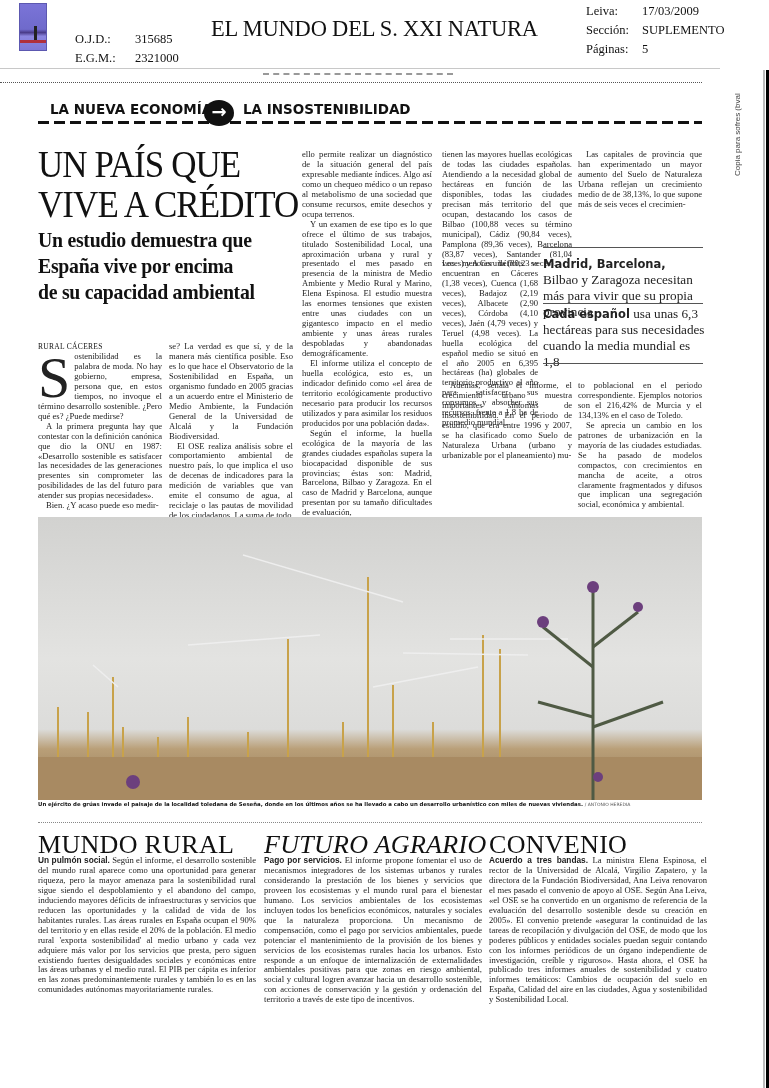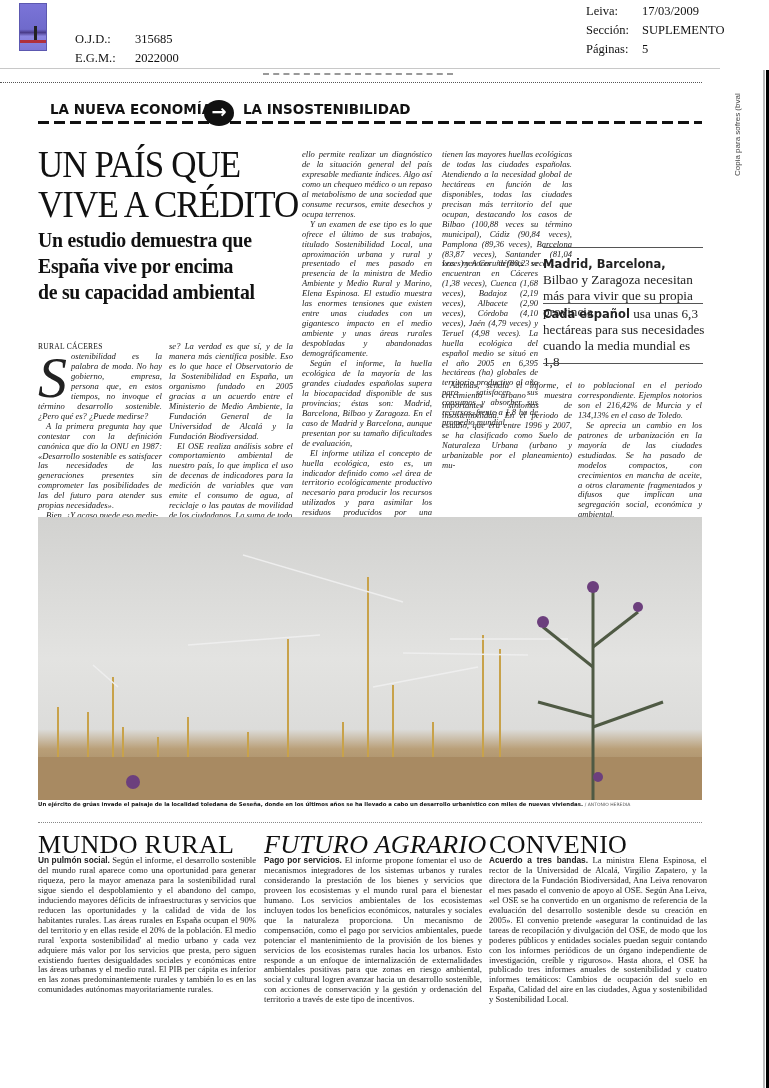--- a/index.html
+++ b/index.html
@@ -27,21 +27,21 @@
 
   .section-bar { position: absolute; left: 38px; top: 99px; width: 664px; height: 30px; font-family: "DejaVu Sans", sans-serif; font-weight: bold; font-size: 13.5px; }
   .section-bar .l { position: absolute; left: 12px; top: 2px; }
   .section-bar .r { position: absolute; left: 205px; top: 2px; text-align: center; }
   .section-bar .arrow { position: absolute; left: 166px; top: 1px; width: 30px; height: 26px; border-radius: 50%; background: #111; color: #fff; font-size: 18px; line-height: 24px; text-align: center; }
   .section-bar .dash { position: absolute; left: 0; top: 22px; width: 664px; height: 3px; background: repeating-linear-gradient(90deg, #111 0 11px, transparent 11px 16px); }
 
   .headline { position: absolute; left: 38px; top: 144px; font-size: 38px; line-height: 40px; letter-spacing: -1px; font-weight: normal; transform: scaleX(0.92); transform-origin: left top; white-space: nowrap; }
   .subhead { position: absolute; left: 38px; top: 227px; font-size: 21.5px; line-height: 26px; font-weight: bold; letter-spacing: -0.3px; transform: scaleX(0.92); transform-origin: left top; white-space: nowrap; }
 
-  .col { position: absolute; font-size: 8.6px; line-height: 9.95px; text-align: justify; color: #222; font-style: italic; }
+  .col { position: absolute; font-size: 8.6px; line-height: 9.95px; text-align: justify; color: #222; }
   .col p { text-indent: 8px; }
   .col p.first { text-indent: 0; }
   .byline { position: absolute; left: 38px; top: 342px; font-size: 7.5px; letter-spacing: 0.3px; }
   .dropcap { float: left; font-size: 58px; line-height: 46px; margin: 3px 4px 0 0; font-family: "Liberation Serif", serif; }
 
   .pull { position: absolute; left: 543px; font-size: 13.2px; line-height: 16px; color: #222; }
   .pull b { font-family: "DejaVu Sans", sans-serif; font-size: 11.5px; }
   .pull-rule { position: absolute; left: 543px; width: 160px; height: 1px; background: #555; }
 
   .photo { position: absolute; left: 38px; top: 517px; width: 664px; height: 283px; overflow: hidden; background: linear-gradient(#d2d2d0 0%, #e3e3e1 50%, #dcdcda 75%, #b99f78 82%, #8e7352 100%); }
@@ -56,22 +56,23 @@
 </head>
 <body>
 
 <div class="header">
   <div class="thumb">
     <div class="ground"></div>
     <div class="tree"></div>
   </div>
   <div class="meta left">
     <div><span class="k">O.J.D.:</span><span>315685</span></div>
-    <div><span class="k">E.G.M.:</span><span>2022000</span></div>
+    <div><span class="k">E.G.M.:</span><span>2321000</span></div>
   </div>
+  <div class="masthead">EL MUNDO DEL S. XXI NATURA</div>
   <div class="meta right">
     <div><span class="k">Leiva:</span><span>17/03/2009</span></div>
     <div><span class="k">Sección:</span><span>SUPLEMENTO</span></div>
     <div><span class="k">Páginas:</span><span>5</span></div>
   </div>
 </div>
 <div class="hr-gray"></div>
 <div class="ghost-title"></div>
 <div class="dots-top"></div>
 <div class="sidebar-note">Copia para sofres (bval</div>
@@ -101,33 +102,34 @@
   <p>A la primera pregunta hay que contestar con la definición canónica que dio la ONU en 1987: «Desarrollo sostenible es satisfacer las necesidades de las generaciones presentes sin comprometer las posibilidades de las del futuro para atender sus propias necesidades».</p>
   <p>Bien. ¿Y acaso puede eso medir-</p>
 </div>
 <div class="col" style="left:169px; top:342px; width:124px;">
   <p class="first">se? La verdad es que sí, y de la manera más científica posible. Eso es lo que hace el Observatorio de la Sostenibilidad en España, un organismo fundado en 2005 gracias a un acuerdo entre el Ministerio de Medio Ambiente, la Fundación General de la Universidad de Alcalá y la Fundación Biodiversidad.</p>
   <p>El OSE realiza análisis sobre el comportamiento ambiental de nuestro país, lo que implica el uso de decenas de indicadores para la medición de variables que van emite el consumo de agua, al reciclaje o las pautas de movilidad de los ciudadanos. La suma de todo</p>
 </div>
 <div class="col" style="left:302px; top:150px; width:130px;">
   <p class="first">ello permite realizar un diagnóstico de la situación general del país expresable mediante índices. Algo así como un chequeo médico o un repaso al metabolismo de una sociedad que consume recursos, emite desechos y ocupa terrenos.</p>
   <p>Y un examen de ese tipo es lo que ofrece el último de sus trabajos, titulado Sostenibilidad Local, una aproximación urbana y rural y presentado el mes pasado en presencia de la ministra de Medio Ambiente y Medio Rural y Marino, Elena Espinosa. El estudio muestra las enormes tensiones que existen entre unas ciudades con un gigantesco impacto en el medio ambiente y unas áreas rurales despobladas y abandonadas demográficamente.</p>
+  <p>El informe utiliza el concepto de huella ecológica, esto es, un indicador definido como «el área de territorio ecológicamente productivo necesario para producir los recursos utilizados y para asimilar los residuos producidos por una población dada».</p>
   <p>Según el informe, la huella ecológica de la mayoría de las grandes ciudades españolas supera la biocapacidad disponible de sus provincias; éstas son: Madrid, Barcelona, Bilbao y Zaragoza. En el caso de Madrid y Barcelona, aunque presentan por su tamaño dificultades de evaluación,</p>
-  <p>El informe utiliza el concepto de huella ecológica, esto es, un indicador definido como «el área de territorio ecológicamente productivo necesario para producir los recursos utilizados y para asimilar los residuos producidos por una población dada».</p>
 </div>
 <div class="col" style="left:442px; top:150px; width:130px;">
   <p class="first">tienen las mayores huellas ecológicas de todas las ciudades españolas. Atendiendo a la necesidad global de hectáreas en función de las disponibles, todas las ciudades precisan más territorio del que ocupan, destacando los casos de Bilbao (100,88 veces su término municipal), Cádiz (90,84 veces), Pamplona (89,36 veces), Barcelona (83,87 veces), Santander (81,04 veces) y A Coruña (80,23 veces).</p>
 </div>
 <div class="col" style="left:442px; top:259px; width:96px;">
   <p class="first">Los menores déficits se encuentran en Cáceres (1,38 veces), Cuenca (1,68 veces), Badajoz (2,19 veces), Albacete (2,90 veces), Córdoba (4,10 veces), Jaén (4,79 veces) y Teruel (4,98 veces). La huella ecológica del español medio se situó en el año 2005 en 6,395 hectáreas (ha) globales de territorio productivo al año para satisfacer sus consumos y absorber sus recursos, frente a 1,8 ha de promedio mundial.</p>
 </div>
 <div class="col" style="left:442px; top:381px; width:130px;">
   <p>Además, señala el informe, el crecimiento urbano muestra importantes síntomas de insostenibilidad. En el periodo de estudio, que era entre 1996 y 2007, se ha clasificado como Suelo de Naturaleza Urbana (urbano y urbanizable por el planeamiento) mu-</p>
 </div>
 <div class="col" style="left:578px; top:150px; width:124px;">
+  <p>Las capitales de provincia que han experimentado un mayor aumento del Suelo de Naturaleza Urbana reflejan un crecimiento medio de de 38,13%, lo que supone más de seis veces el crecimien-</p>
 </div>
 <div class="col" style="left:578px; top:381px; width:124px;">
   <p class="first">to poblacional en el periodo correspondiente. Ejemplos notorios son el 216,42% de Murcia y el 134,13% en el caso de Toledo.</p>
   <p>Se aprecia un cambio en los patrones de urbanización en la mayoría de las ciudades estudiadas. Se ha pasado de modelos compactos, con crecimientos en mancha de aceite, a otros claramente fragmentados y difusos que implican una segregación social, económica y ambiental.</p>
 </div>
 
 <div class="pull-rule" style="top:247px;"></div>
 <div class="pull" style="top:256px; width:160px;"><b>Madrid, Barcelona,</b><span> Bilbao y Zaragoza necesitan más para vivir que su propia provincia</span></div>
 <div class="pull-rule" style="top:303px;"></div>
 <div class="pull" style="top:306px; width:164px;"><b>Cada español</b><span> usa unas 6,3 hectáreas para sus necesidades cuando la media mundial es 1,8</span></div>

